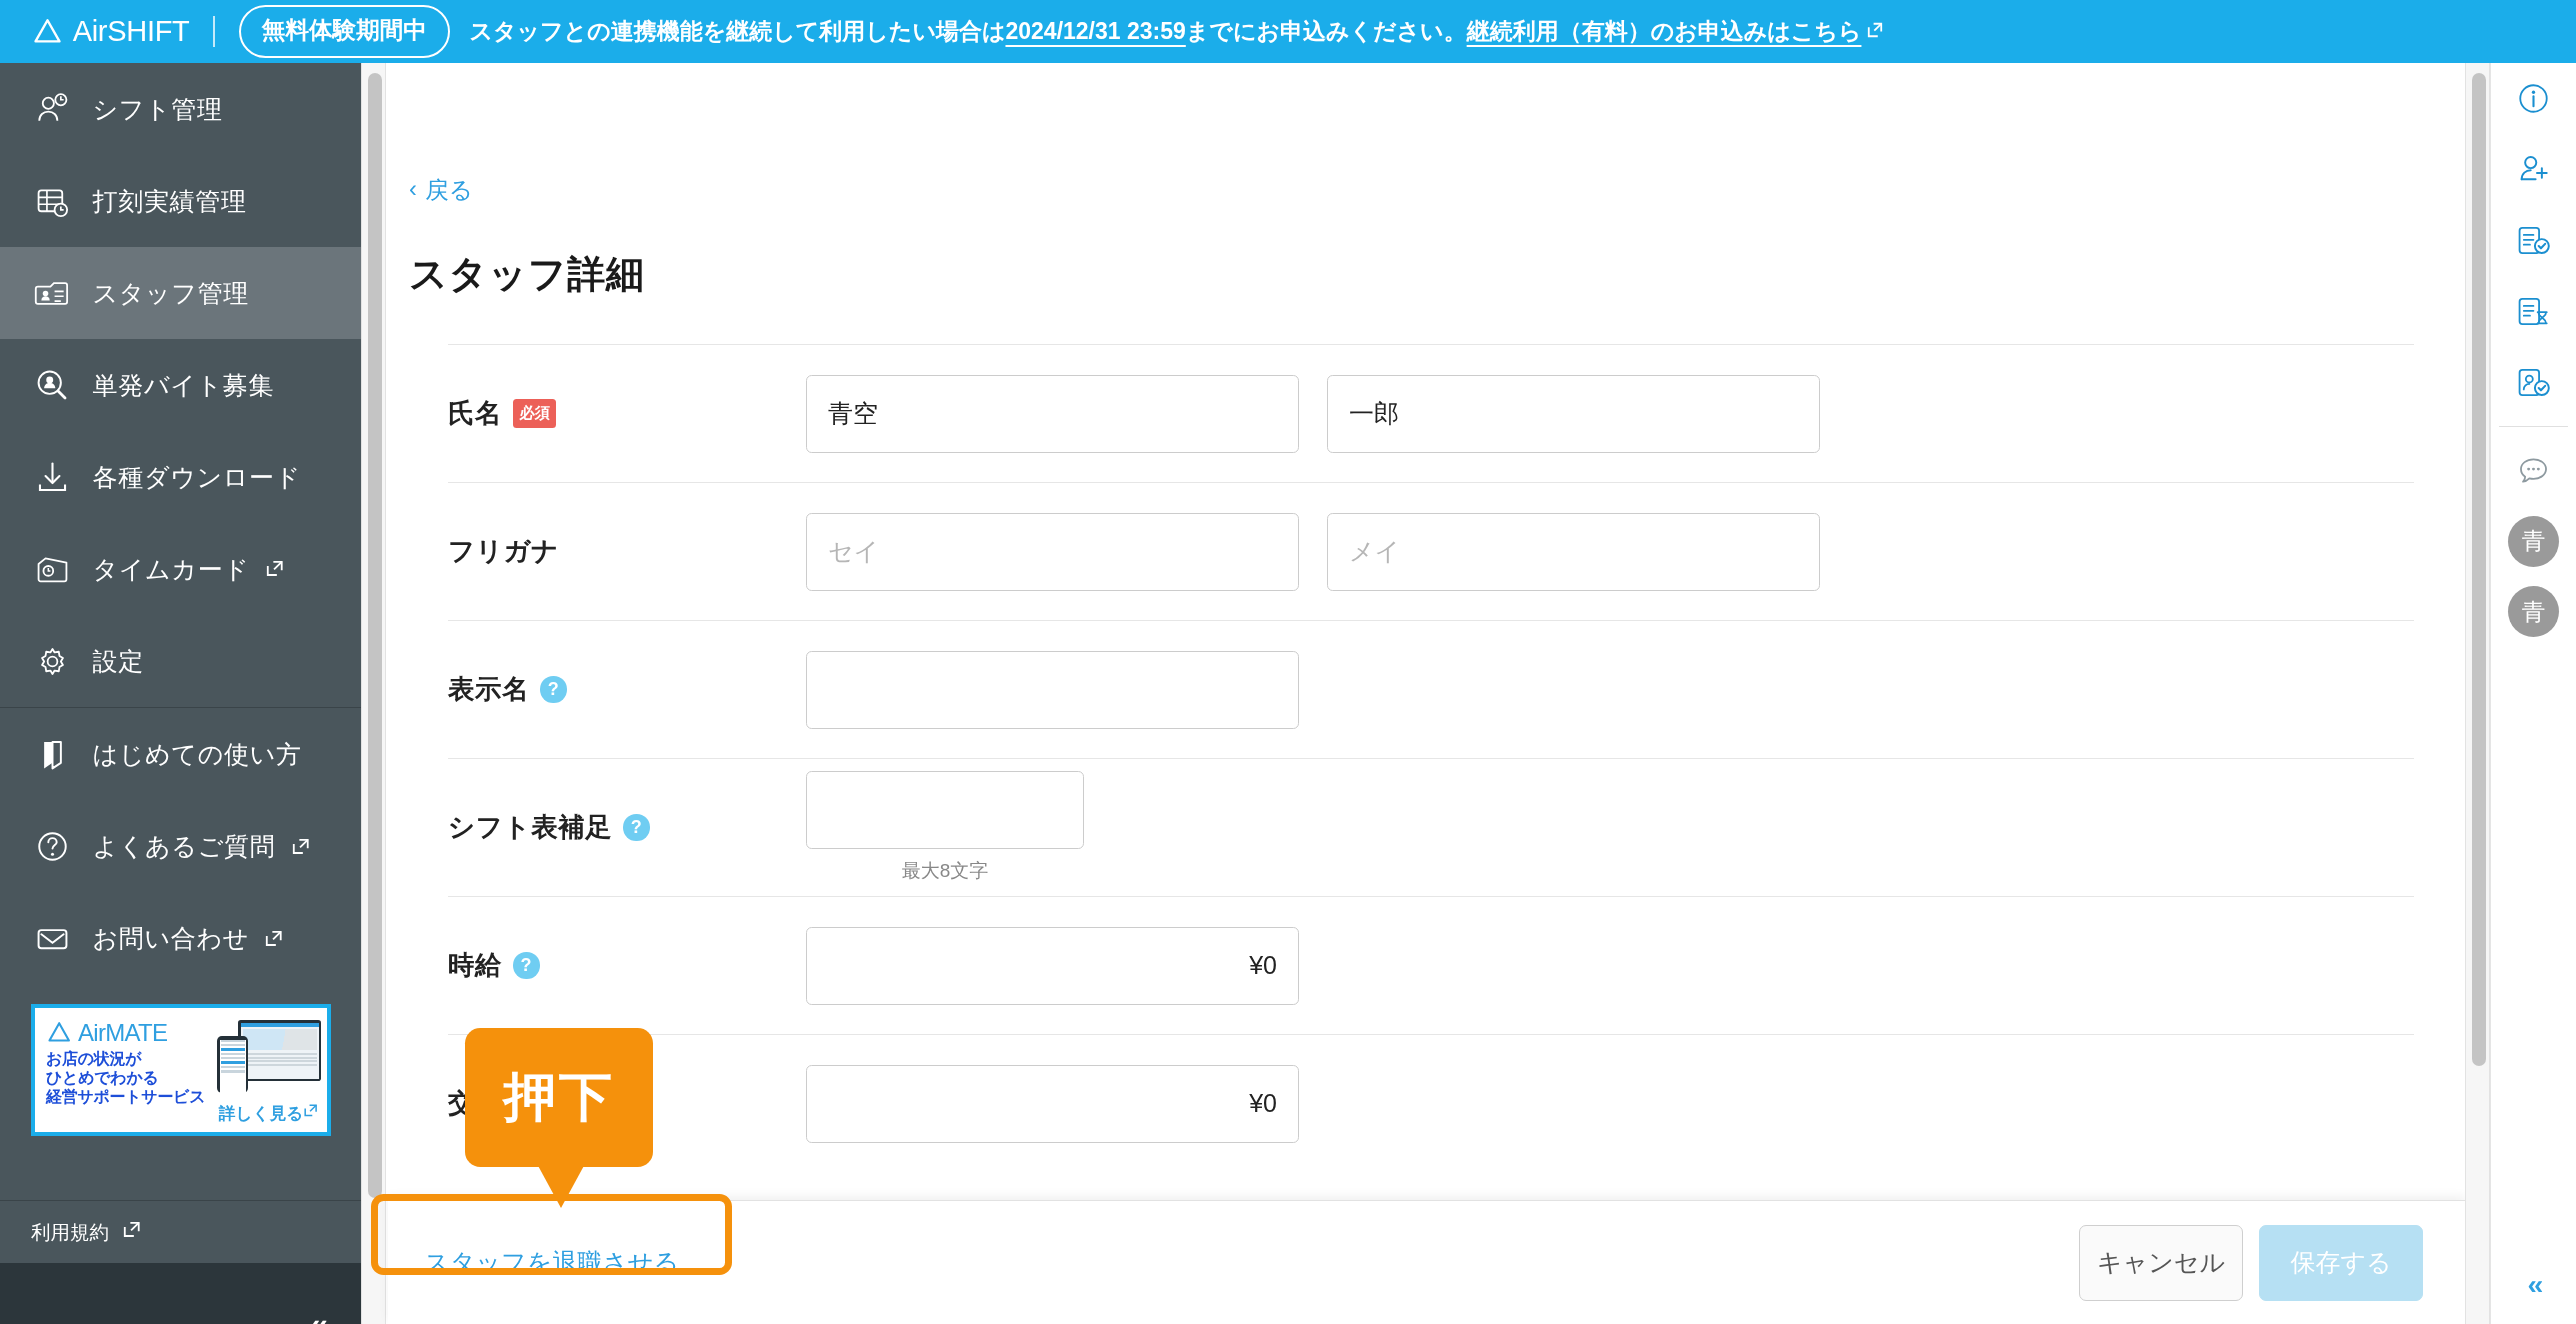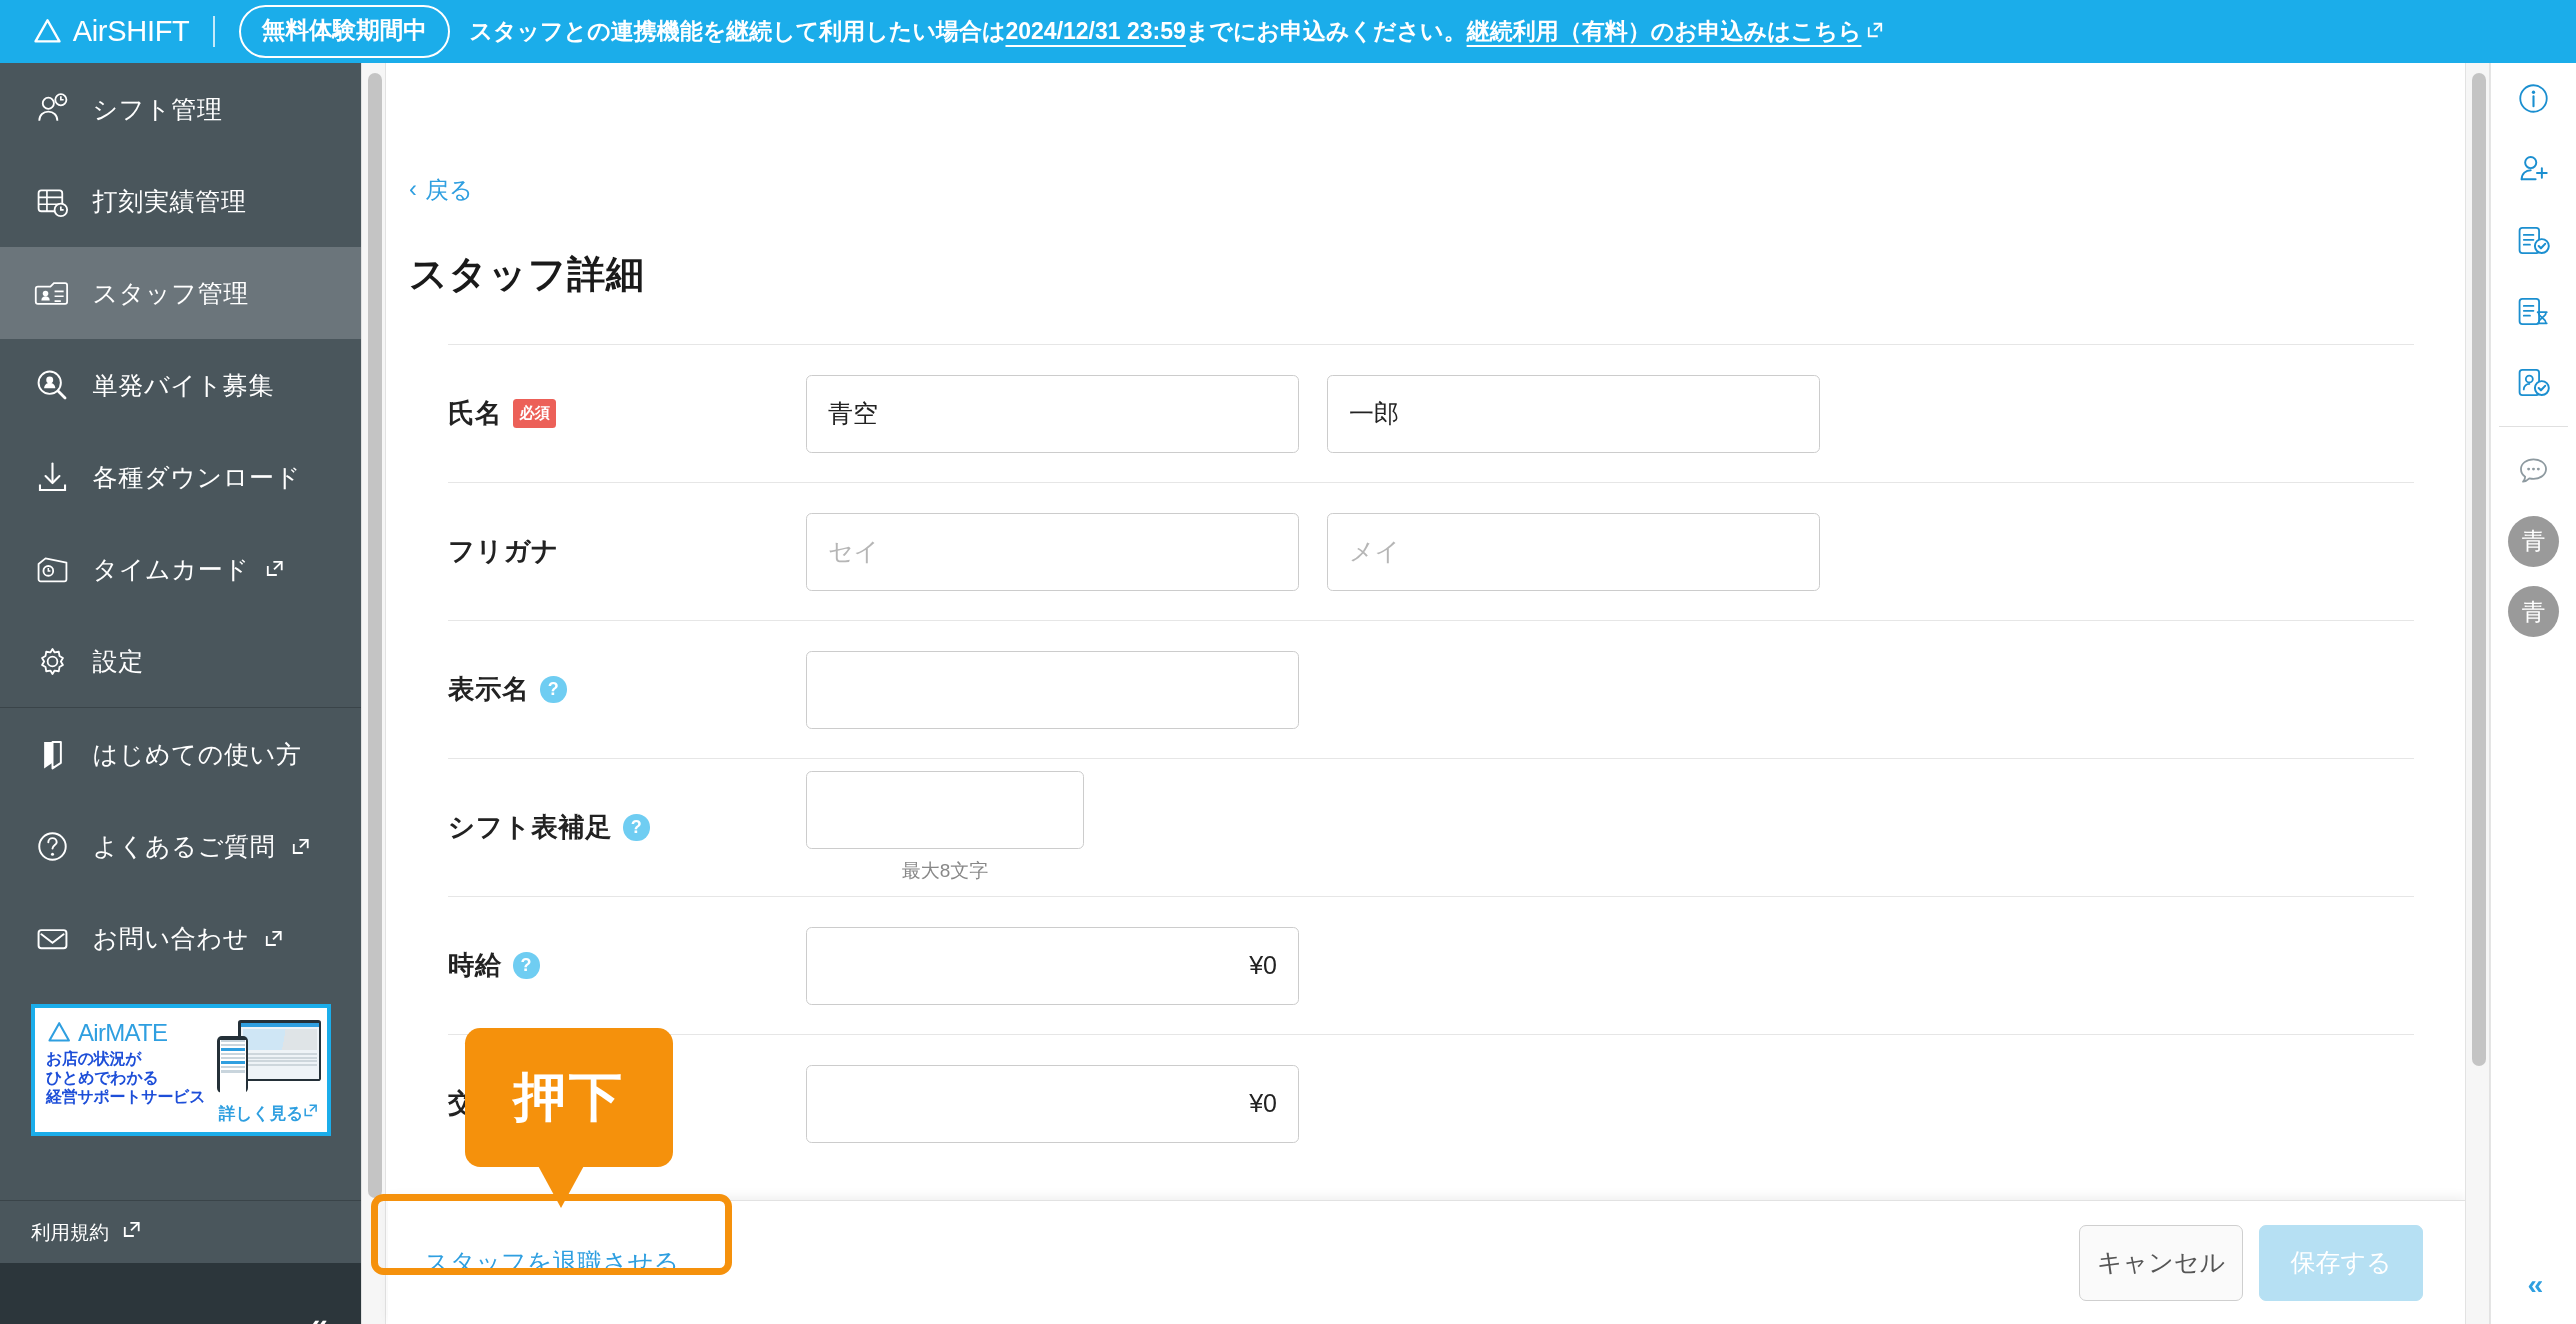--- a/index.html
+++ b/index.html
@@ -219,21 +219,21 @@
     height: 76px; min-width: 164px; border-radius: 7px;
     display: flex; align-items: center; justify-content: center;
     font-size: 25px; cursor: pointer;
   }
   .btn-cancel { background: #fafafa; border: 1.4px solid #cfcfcf; color: #555; }
   .btn-save { background: #b6e0f3; border: 1.4px solid #b6e0f3; color: #fff; }
 
   
   .anno-bubble {
     position: absolute; left: 465px; top: 1028px;
-    width: 208px; height: 139px;
+    width: 188px; height: 139px;
     background: #f5910c; border-radius: 15.3px;
     display: flex; align-items: center; justify-content: center;
     color: #fff; font-size: 53px; font-weight: 700; letter-spacing: 2.8px;
     z-index: 40;
   }
   .anno-tail {
     position: absolute; left: 536px; top: 1162px;
     width: 0; height: 0; z-index: 40;
     border-left: 25px solid transparent;
     border-right: 25px solid transparent;

